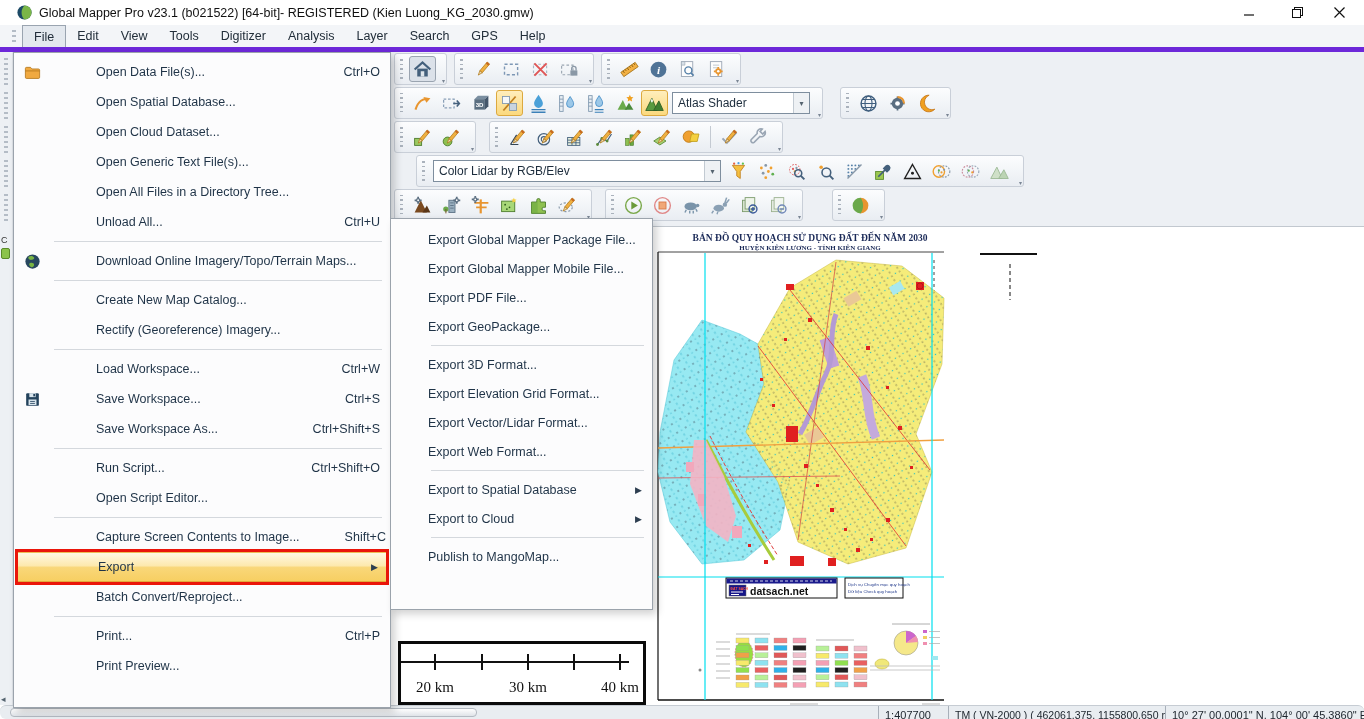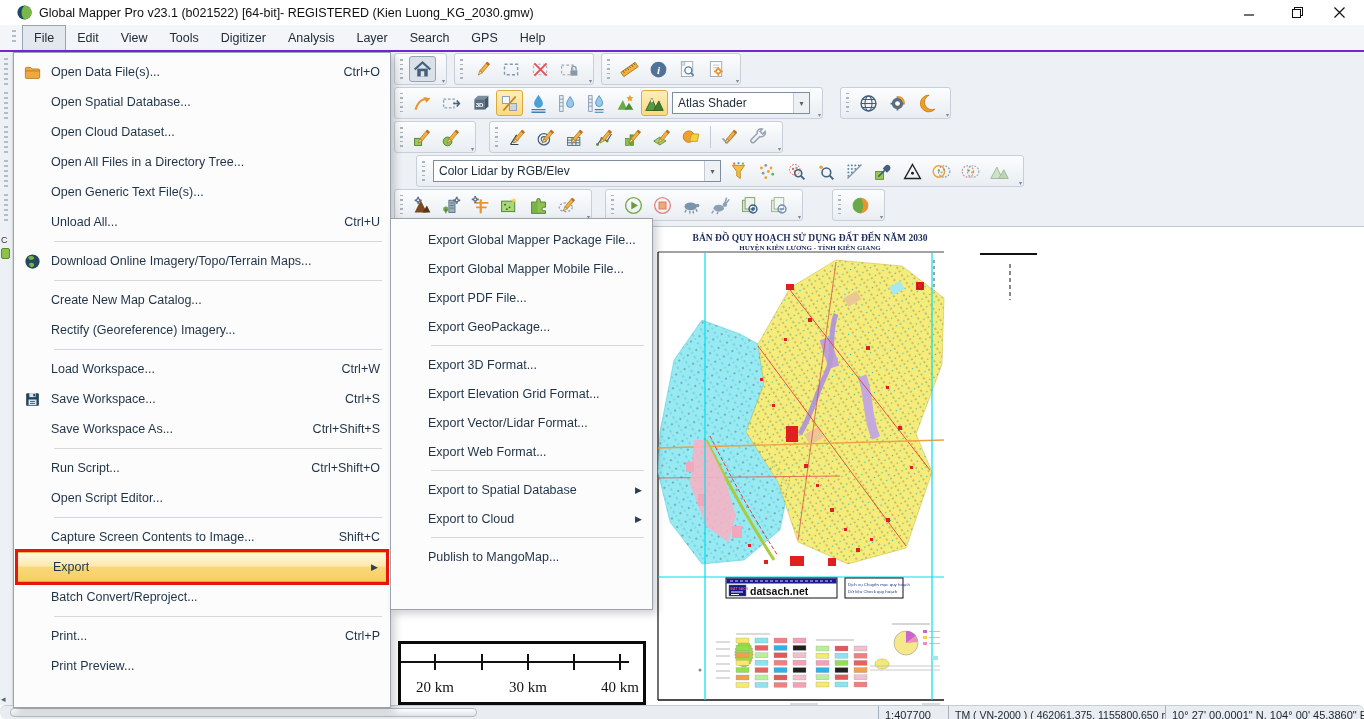--- a/index.html
+++ b/index.html
@@ -7,21 +7,21 @@
   #screen{position:relative;width:1364px;height:719px;background:#fff;overflow:hidden;
     font-family:"Liberation Sans",sans-serif;color:#20303e;}
   
   .titlebar{position:absolute;top:0;left:0;right:0;height:25px;background:#ffffff;
     display:flex;align-items:center;padding-left:16px;font-size:12.5px;color:#101010;}
   .titlebar .appico{width:17px;height:17px;margin-right:6px;flex:0 0 17px;}
   .wc{position:absolute;top:0;height:25px;width:34px;display:flex;align-items:center;justify-content:center;}
   .wc-min{right:98px}.wc-max{right:50px}.wc-close{right:8px}
   
   .menubar{position:absolute;top:25px;left:0;right:0;height:27px;background:#f3f5f8;
-    border-bottom:2px solid #6d28d9;display:flex;align-items:stretch;padding-left:12px;
+    border-bottom:5px solid #6d28d9;display:flex;align-items:stretch;padding-left:12px;
     font-size:12.5px;color:#222e3a;}
   .mb-grip{width:4px;margin:5px 6px 5px 0;background:repeating-linear-gradient(180deg,#b4bcc6 0 2px,transparent 2px 5px);}
   .mb-item{padding:0 11px;display:flex;align-items:center;}
   .mb-item.active{background:#e3e8ee;border:1px solid #9aa4b0;border-bottom:none;}
   
   .toolzone{position:absolute;top:52px;left:0;right:0;height:174px;background:#edf0f4;}
   .tb-row{height:34px;display:flex;align-items:center;padding-left:394px;}
   .tb-group{display:flex;align-items:center;position:relative;margin-right:7px;
     background:linear-gradient(180deg,#fcfdfe,#e9edf2);border:1px solid #c9cfd8;border-radius:3px;
     padding:2px 9px 2px 5px;}
@@ -53,21 +53,21 @@
   .bottombar{position:absolute;left:0;right:0;bottom:0;height:14px;background:#e9edf1;border-top:1px solid #c6ccd3;z-index:15;font-size:11px;color:#1c242c;border-radius:6px;}
   .hthumb{position:absolute;left:10px;top:2px;width:467px;height:9px;background:linear-gradient(180deg,#fefefe,#dfe3e8);border:1px solid #b4bac2;border-radius:4px;}
   .sseg{position:absolute;top:0;height:100%;border-left:1px solid #a8b0ba;padding:2px 6px 0;white-space:nowrap;overflow:hidden;line-height:15px;}
   .scroll-larr{position:absolute;left:1px;bottom:15px;font-size:9px;color:#55636f;z-index:16;}
   
   .menu{position:absolute;background:#fcfcfd;border:1px solid #9ba3ac;box-shadow:4px 4px 8px rgba(0,0,0,.18);
     font-size:12.5px;color:#1f3347;}
   .file-menu{left:13px;top:52px;width:378px;height:656px;z-index:20;padding-top:4px;overflow:hidden;}
   .export-menu{left:390px;top:218px;width:263px;height:392px;z-index:21;padding-top:6px;}
   .mi{display:flex;align-items:center;padding-right:10px;position:relative;}
-  .file-menu .mi{height:30px;}
+  .file-menu .mi{height:30px;gap:45px;}
   .export-menu .mi{height:29px;}
   .mi .gut{flex:0 0 37px;display:flex;justify-content:center;}
   .mi .gut svg{width:19px;height:19px;}
   .mi .lbl{white-space:nowrap;}
   .mi .sc{margin-left:auto;white-space:nowrap;}
   .mi .arr{margin-left:auto;font-size:9px;color:#2d3e50;}
   .sep{height:1px;background:#d4d8dd;margin:4px 8px 4px 40px;}
   .mi.hl{background:linear-gradient(180deg,#fff8e3 0%,#fde9ae 45%,#f9d779 52%,#f7cf62 100%);
     border-top:1px solid #edbd55;border-bottom:1px solid #e2a93c;margin:0 2px;border-radius:2px;}
   .redframe::after{content:"";position:absolute;left:-1px;right:-1px;top:-4px;bottom:-4px;
@@ -948,25 +948,25 @@
       <div class="mi">
         <span class="gut"></span>
         <span class="lbl">Open Spatial Database...</span>
       </div>
       <div class="mi">
         <span class="gut"></span>
         <span class="lbl">Open Cloud Dataset...</span>
       </div>
       <div class="mi">
         <span class="gut"></span>
+        <span class="lbl">Open Generic Text File(s)...</span>
+      </div>
+      <div class="mi">
+        <span class="gut"></span>
         <span class="lbl">Open All Files in a Directory Tree...</span>
-      </div>
-      <div class="mi">
-        <span class="gut"></span>
-        <span class="lbl">Open Generic Text File(s)...</span>
       </div>
       <div class="mi">
         <span class="gut"></span>
         <span class="lbl">Unload All...</span>
         <span class="sc">Ctrl+U</span>
       </div>
       <div class="sep"></div>
       <div class="mi">
         <span class="gut">
           <span class="ic">

